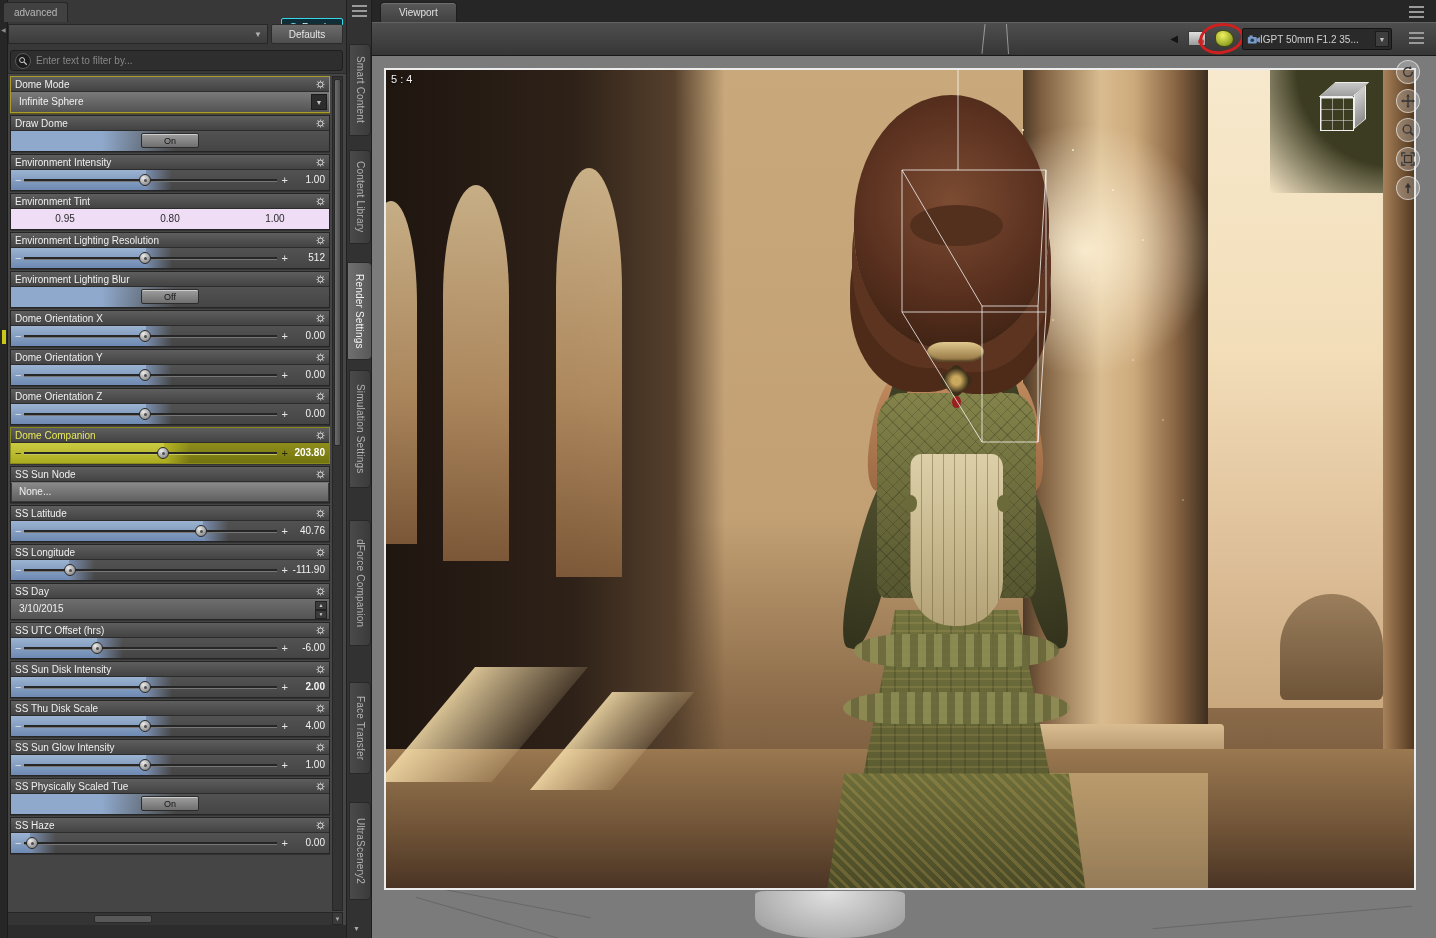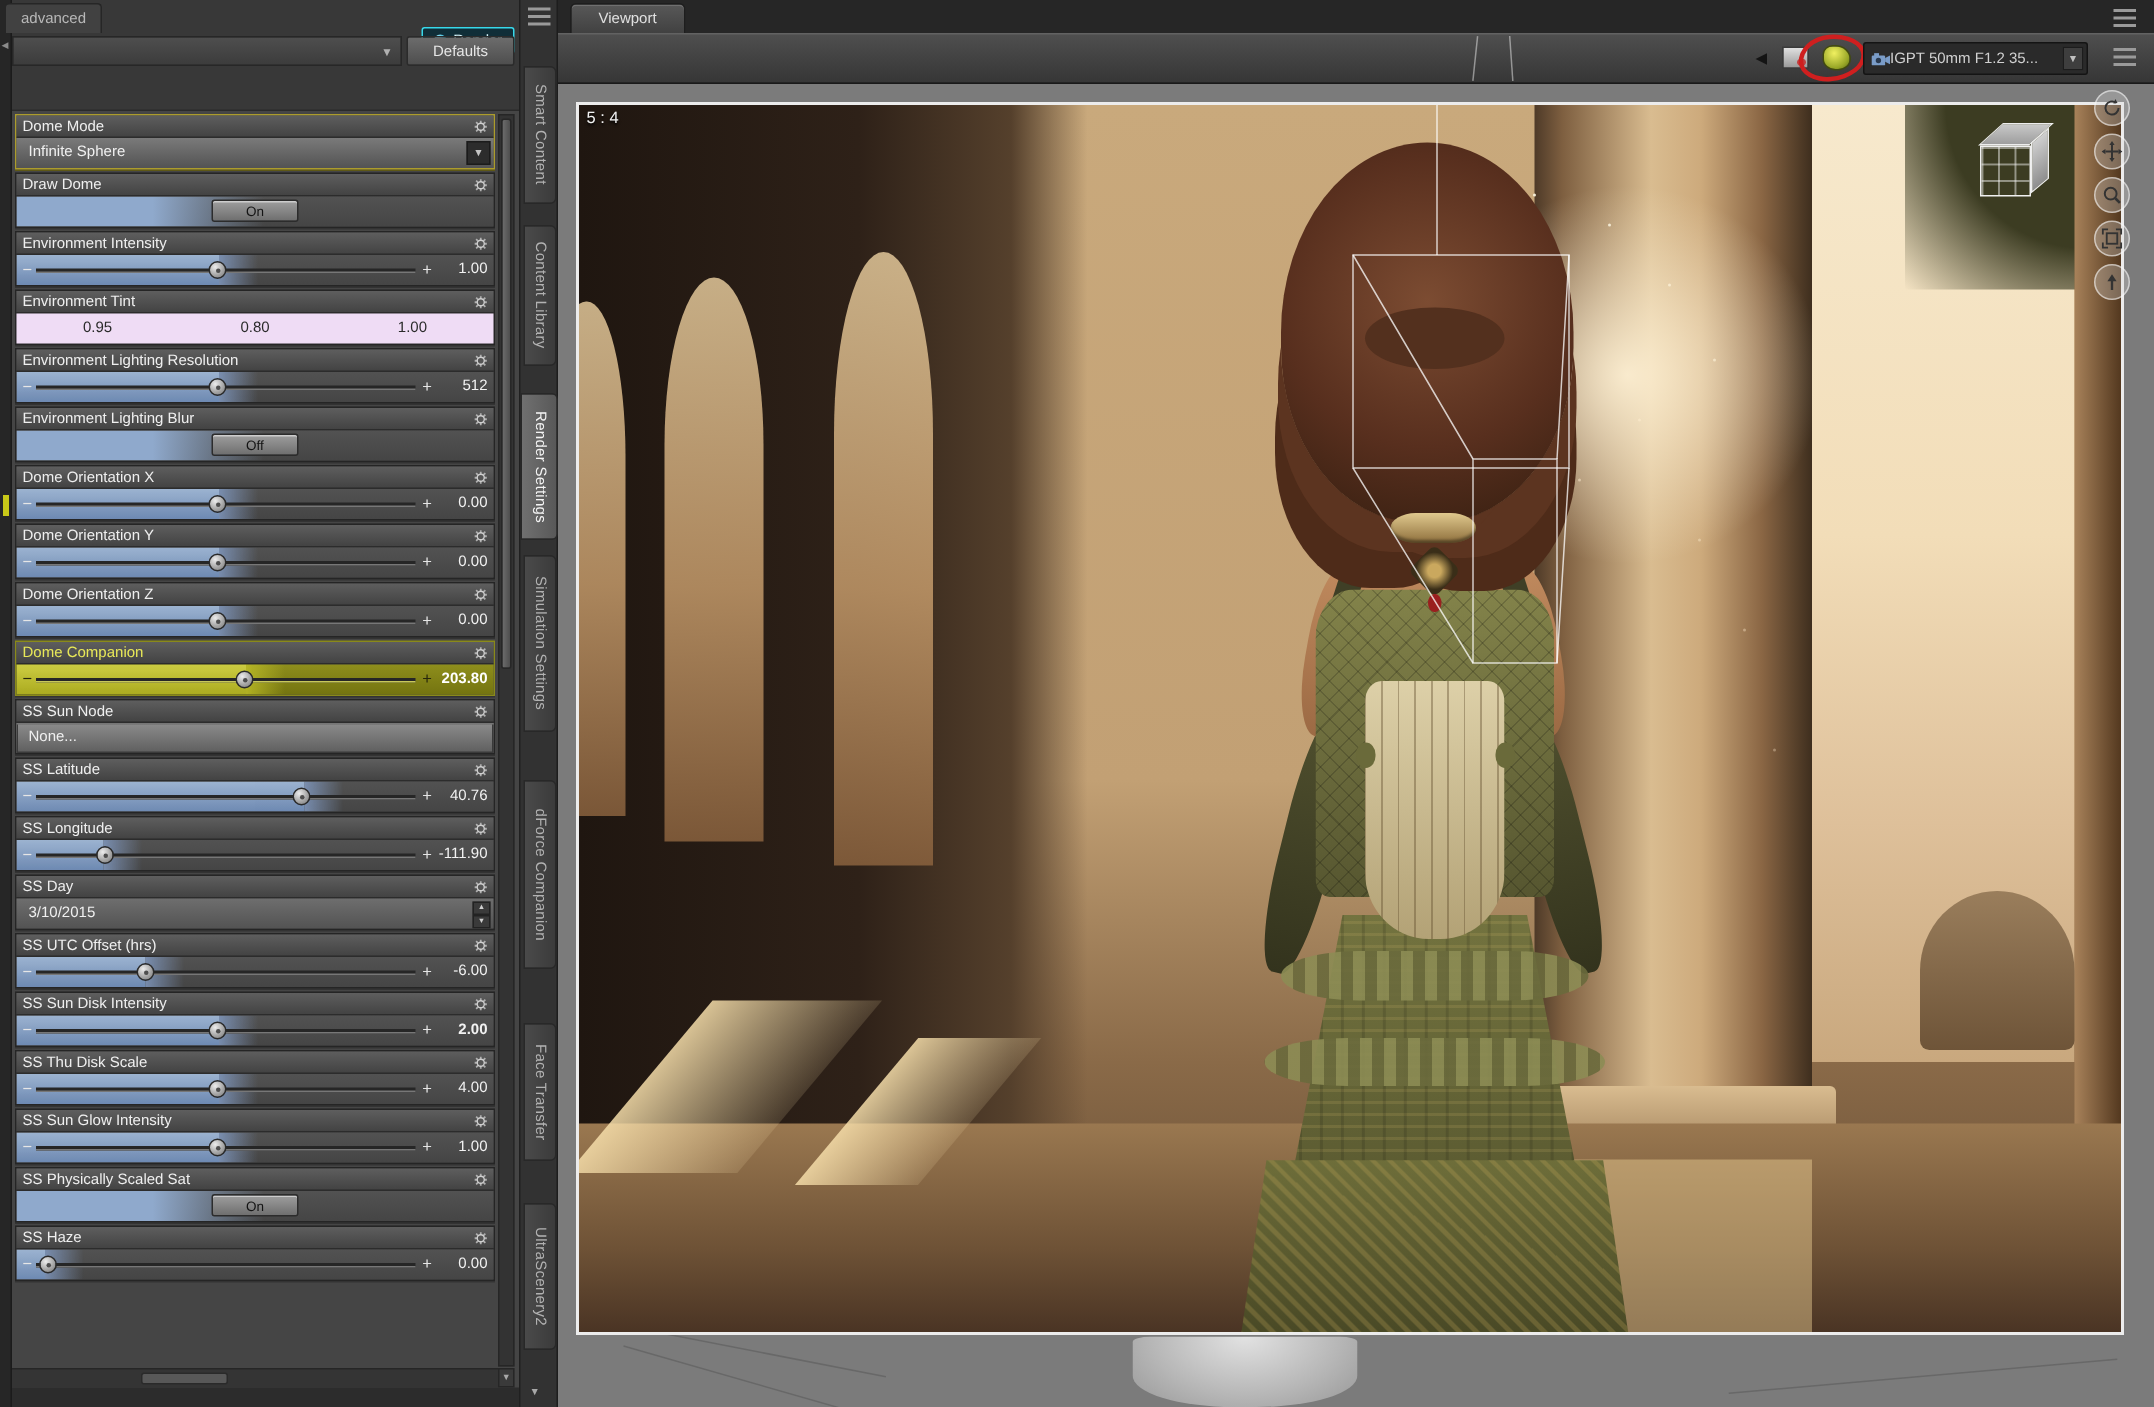--- a/index.html
+++ b/index.html
@@ -176,20 +176,29 @@
     <div class="ptop">
       <span class="adv-tab">advanced</span>
       <button class="render-btn">
         <span class="render-ball"></span>
         <span>Render</span>
       </button>
       <div class="preset-dd">
         <span class="preset-arrow">▼</span>
       </div>
       <button class="defaults-btn">Defaults</button>
+      <div class="searchrow">
+        <span class="search-circle">
+          <svg width="10" height="10" viewBox="0 0 16 16">
+              <circle cx="6.5" cy="6.5" r="4" stroke="#cfcfcf" fill="none" stroke-width="1.6"></circle>
+              <path d="M9.8 9.8L14 14" stroke="#cfcfcf" stroke-width="2"></path>
+            </svg>
+        </span>
+        <input type="text" placeholder="Enter text to filter by..." style="">
+      </div>
     </div>
 
     <div class="params" id="params">
         <div class="pgroup hl-selected">
           <div class="phead">
             <span class="plabel">Dome Mode</span>
             <span class="gear">
               <svg viewBox="0 0 10 10" width="9" height="9">
                 <g stroke="#b0b0b0" stroke-width="1.3">
                   <line x1="5" y1="0.5" x2="5" y2="9.5"></line>
@@ -604,21 +613,21 @@
             <span class="sgn minus">−</span>
             <div class="groove">
               <div class="thumb" style="left: calc(48% - 6px);"></div>
             </div>
             <span class="sgn plus">+</span>
             <span class="val">1.00</span>
           </div>
         </div>
         <div class="pgroup">
           <div class="phead">
-            <span class="plabel">SS Physically Scaled Sat</span>
+            <span class="plabel">SS Physically Scaled Tue</span>
             <span class="gear">
               <svg viewBox="0 0 10 10" width="9" height="9">
                 <g stroke="#b0b0b0" stroke-width="1.3">
                   <line x1="5" y1="0.5" x2="5" y2="9.5"></line>
                   <line x1="0.5" y1="5" x2="9.5" y2="5"></line>
                   <line x1="1.6" y1="1.6" x2="8.4" y2="8.4"></line>
                   <line x1="8.4" y1="1.6" x2="1.6" y2="8.4"></line>
                 </g>
                 <circle cx="5" cy="5" r="2.6" fill="#555" stroke="#cfcfcf" stroke-width="1"></circle>
               </svg>

